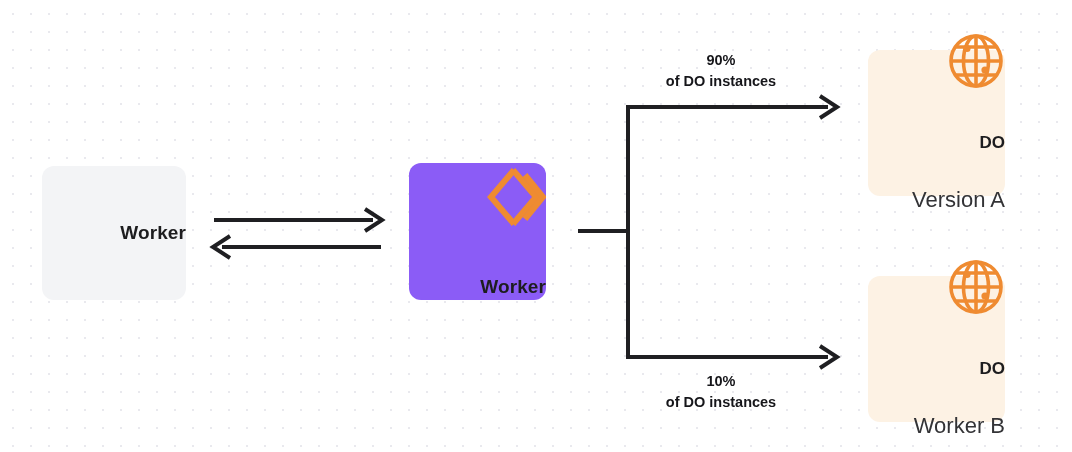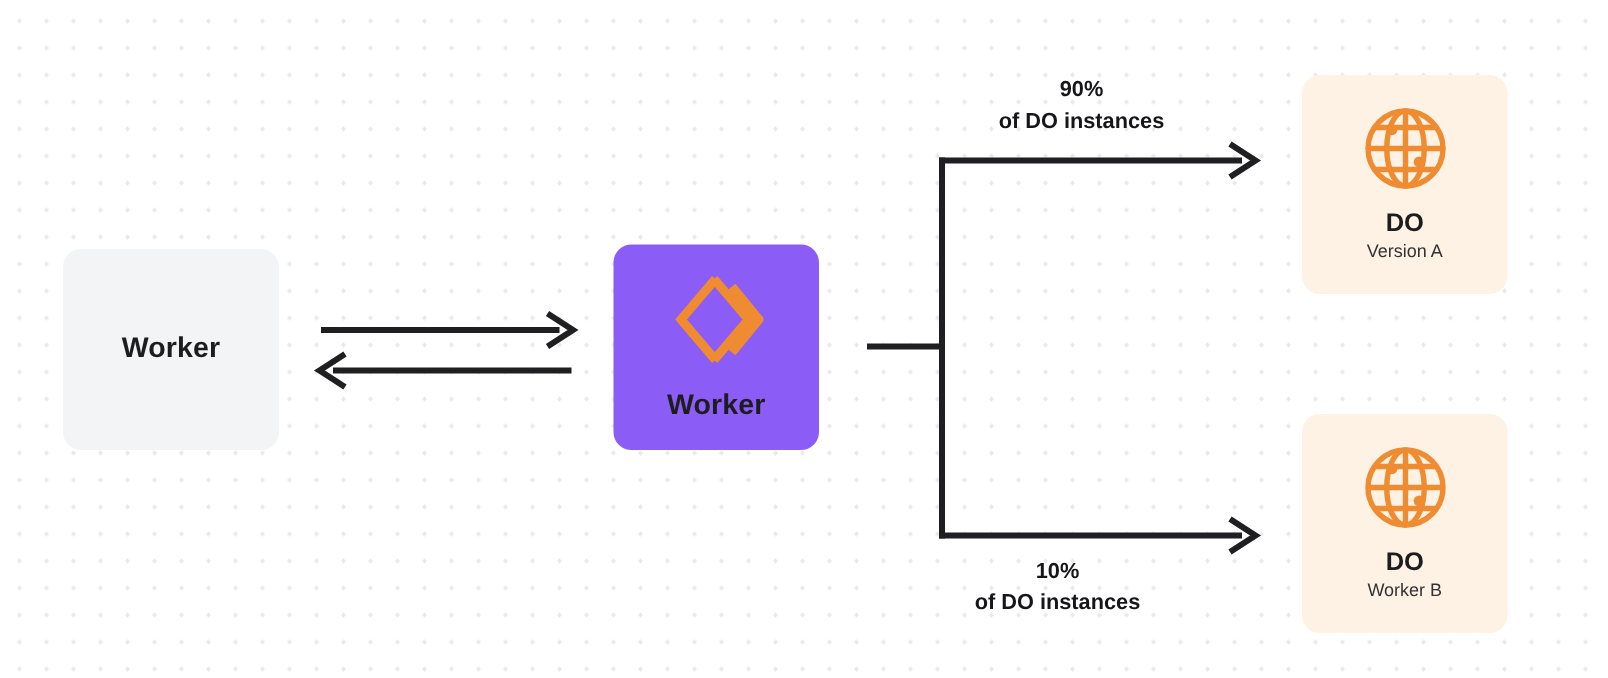--- a/index.html
+++ b/index.html
@@ -22,22 +22,23 @@
     height: 325px;
   }
 
   
   .node {
     position: absolute;
     box-sizing: border-box;
     border-radius: 12px;
     display: flex;
     flex-direction: column;
-    align-items: center;
+    align-items: flex-end;
     justify-content: center;
+    gap: 32px;
   }
   .node-client {
     left: 42px;
     top: 166px;
     width: 144px;
     height: 134px;
     background: #f3f4f6;
   }
   .node-worker {
     left: 409px;
@@ -68,21 +69,21 @@
     letter-spacing: .1px;
     line-height: 1.15;
   }
   .node-title-sm {
     font-size: 17px;
     font-weight: bold;
     color: #1d1d1f;
     line-height: 1.2;
   }
   .node-sub {
-    font-size: 12px;
+    font-size: 22px;
     font-weight: normal;
     color: #333336;
     line-height: 1.3;
     margin-top: 1px;
   }
   .icon-wrap {
     display: block;
     line-height: 0;
   }
   .worker-icon-wrap { margin-bottom: 16px; }
@@ -102,21 +103,21 @@
   .edge-label {
     position: absolute;
     text-align: center;
     font-size: 14.5px;
     font-weight: bold;
     color: #16161a;
     line-height: 1.42;
     white-space: nowrap;
   }
   .label-top  { left: 628px; top: 50px;  width: 186px; }
-  .label-bot  { left: 612px; top: 371px; width: 186px; }
+  .label-bot  { left: 628px; top: 371px; width: 186px; }
 </style>
 </head>
 <body>
 
 <div id="canvas">
 
   <svg class="edge-svg" viewBox="0 0 1072 452" xmlns="http://www.w3.org/2000/svg">
 
     <g>
       <line x1="214" y1="220" x2="373" y2="220" stroke="#1f1f22" stroke-width="4" stroke-linecap="butt"></line>

